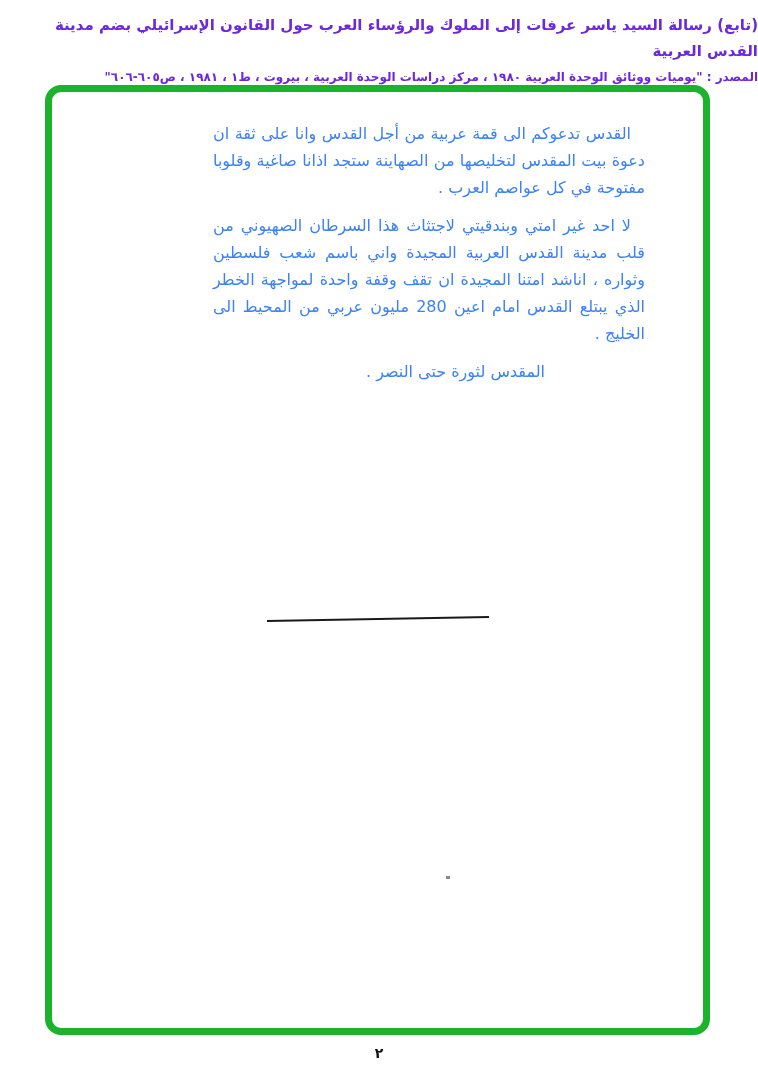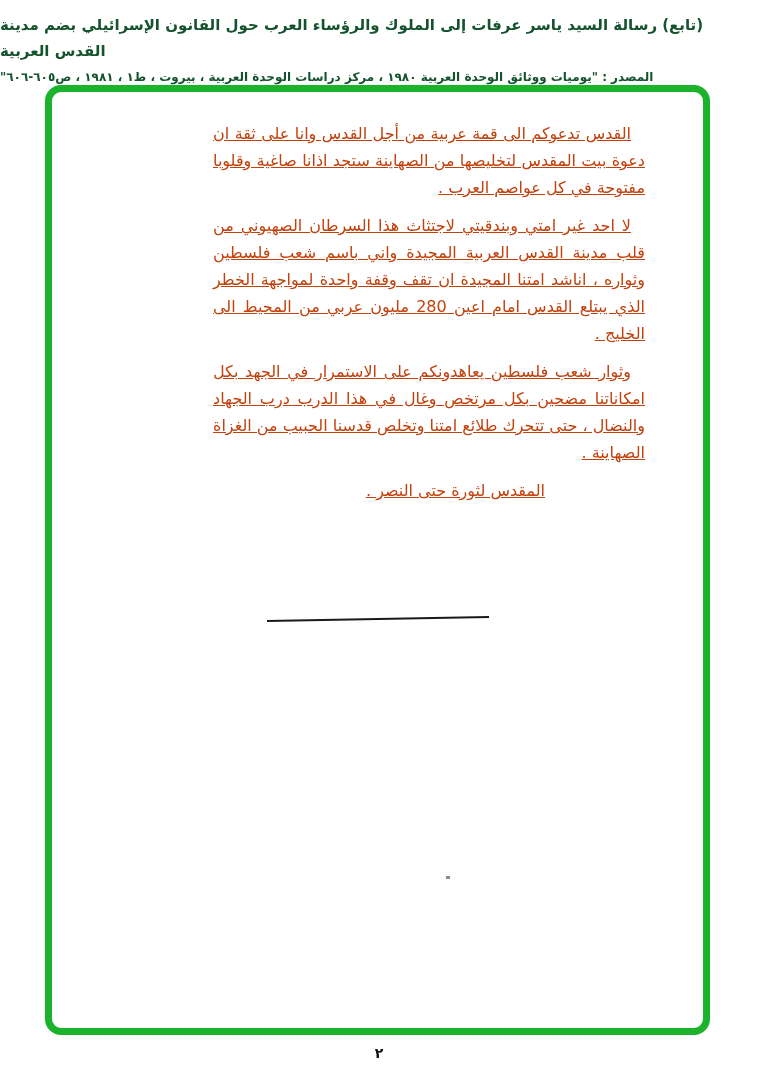--- a/index.html
+++ b/index.html
@@ -10,23 +10,23 @@
   }
   .sheet {
     position: relative;
     width: 758px; height: 1078px;
     background: #ffffff;
     overflow: hidden;
   }
   
   .header {
     position: absolute;
-    top: 12px; left: 0; right: 0;
-    text-align: left;
-    color: #14532d;
+    top: 12px; left: 12px; right: 0;
+    text-align: right;
+    color: #6d28d9;
   }
   .header-title {
     font-size: 15px;
     font-weight: bold;
     line-height: 26px;
   }
   .header-source {
     font-size: 12px;
     font-weight: bold;
     margin-top: 6px;
@@ -92,24 +92,23 @@
 
 <div class="sheet">
 
   <div class="header" dir="rtl">
     <div class="header-title">(تابع) رسالة السيد ياسر عرفات إلى الملوك والرؤساء العرب حول القانون الإسرائيلي بضم مدينة القدس العربية</div>
     <div class="header-source">المصدر :  "يوميات ووثائق الوحدة العربية ١٩٨٠ ، مركز دراسات الوحدة العربية ، بيروت ، ط١ ، ١٩٨١ ، ص٦٠٥-٦٠٦"</div>
   </div>
 
   <div class="frame" style="border-color: rgb(27, 179, 43);"></div>
 
-  <div class="body-text" dir="rtl" style="color: #c2410c; text-decoration: underline;">
+  <div class="body-text" dir="rtl" style="color: #3b82f6;">
     <p>القدس تدعوكم الى قمة عربية من أجل القدس وانا على ثقة ان دعوة بيت المقدس لتخليصها من الصهاينة ستجد اذانا صاغية وقلوبا مفتوحة في كل عواصم العرب .</p>
     <p>لا احد غير امتي وبندقيتي لاجتثاث هذا السرطان الصهيوني من قلب مدينة القدس العربية المجيدة واني باسم شعب فلسطين وثواره ، اناشد امتنا المجيدة ان تقف وقفة واحدة لمواجهة الخطر الذي يبتلع القدس امام اعين 280 مليون عربي من المحيط الى الخليج .</p>
-    <p>وثوار شعب فلسطين يعاهدونكم على الاستمرار في الجهد بكل امكاناتنا مضحين بكل مرتخص وغال في هذا الدرب درب الجهاد والنضال ، حتى تتحرك طلائع امتنا وتخلص قدسنا الحبيب من الغزاة الصهاينة .</p>
     <p class="closing">المقدس لثورة حتى النصر .</p>
   </div>
 
   <div class="divider"></div>
 
   <div class="speck"></div>
 
   <div class="page-num">٢</div>
 
 </div>

